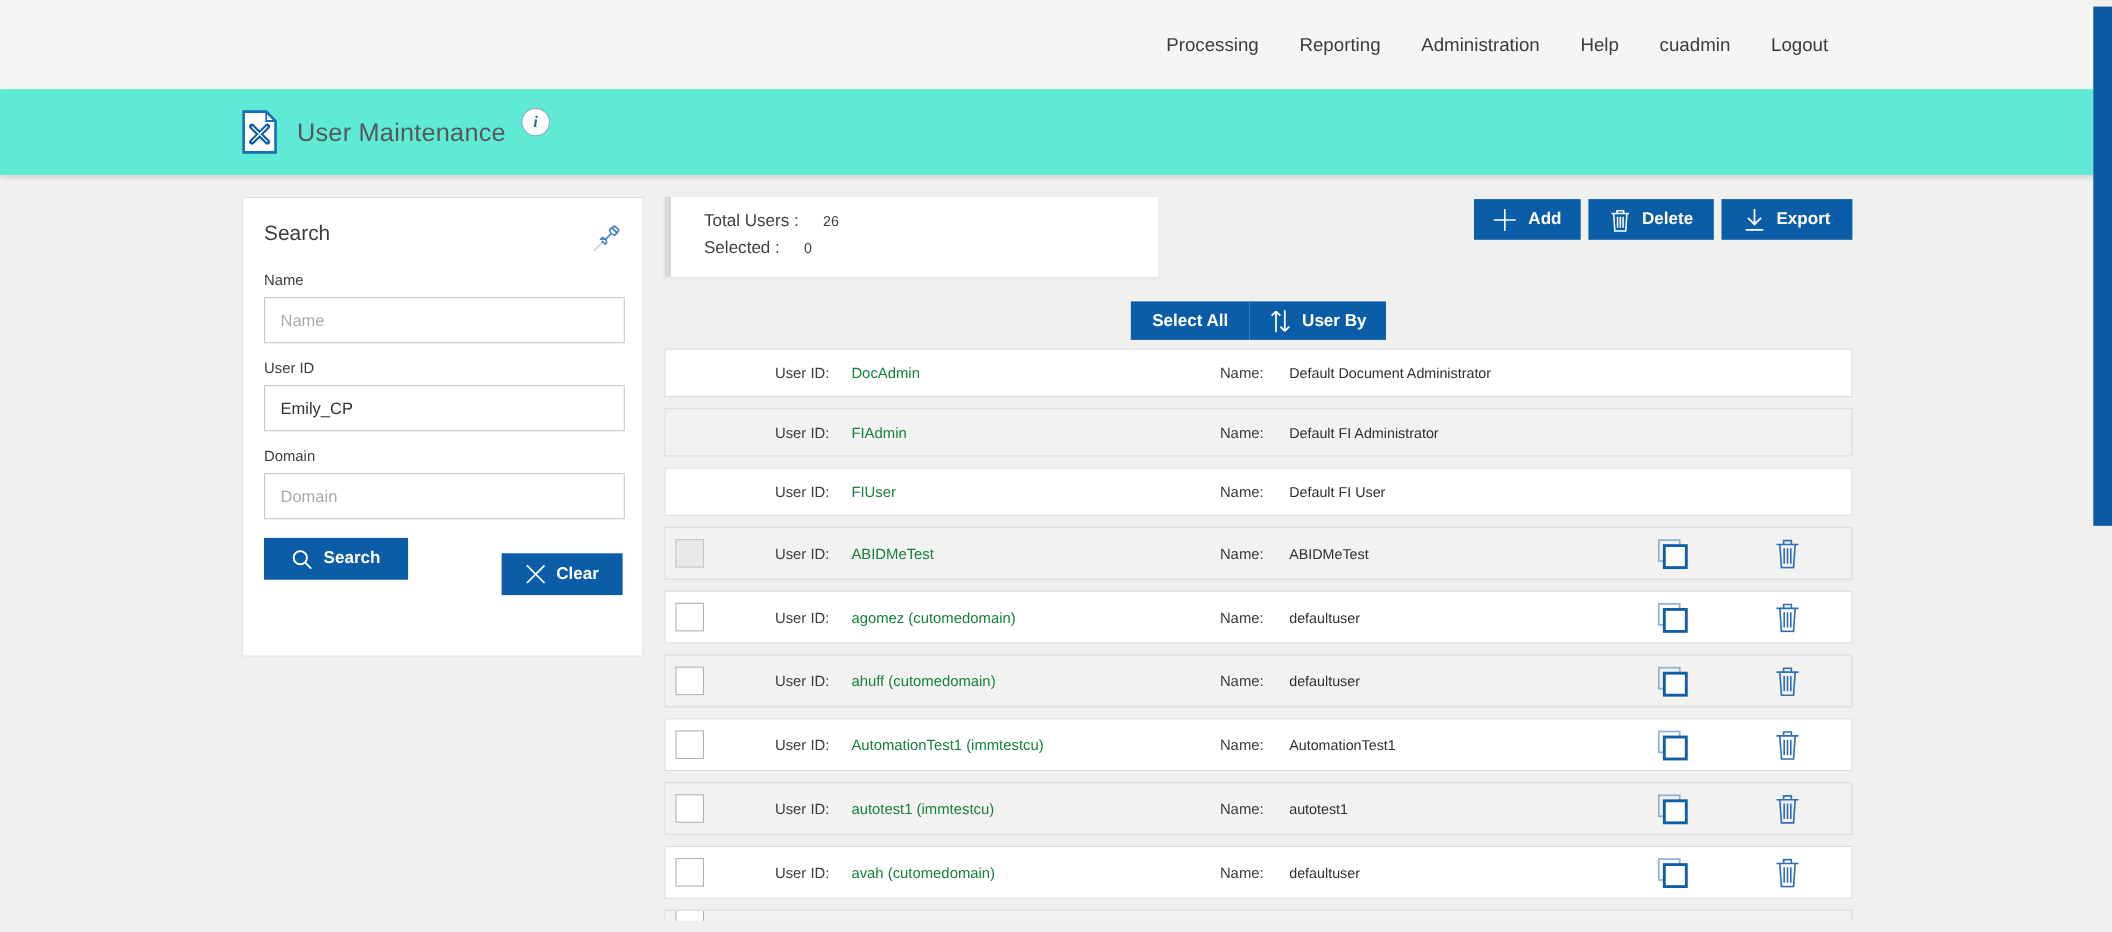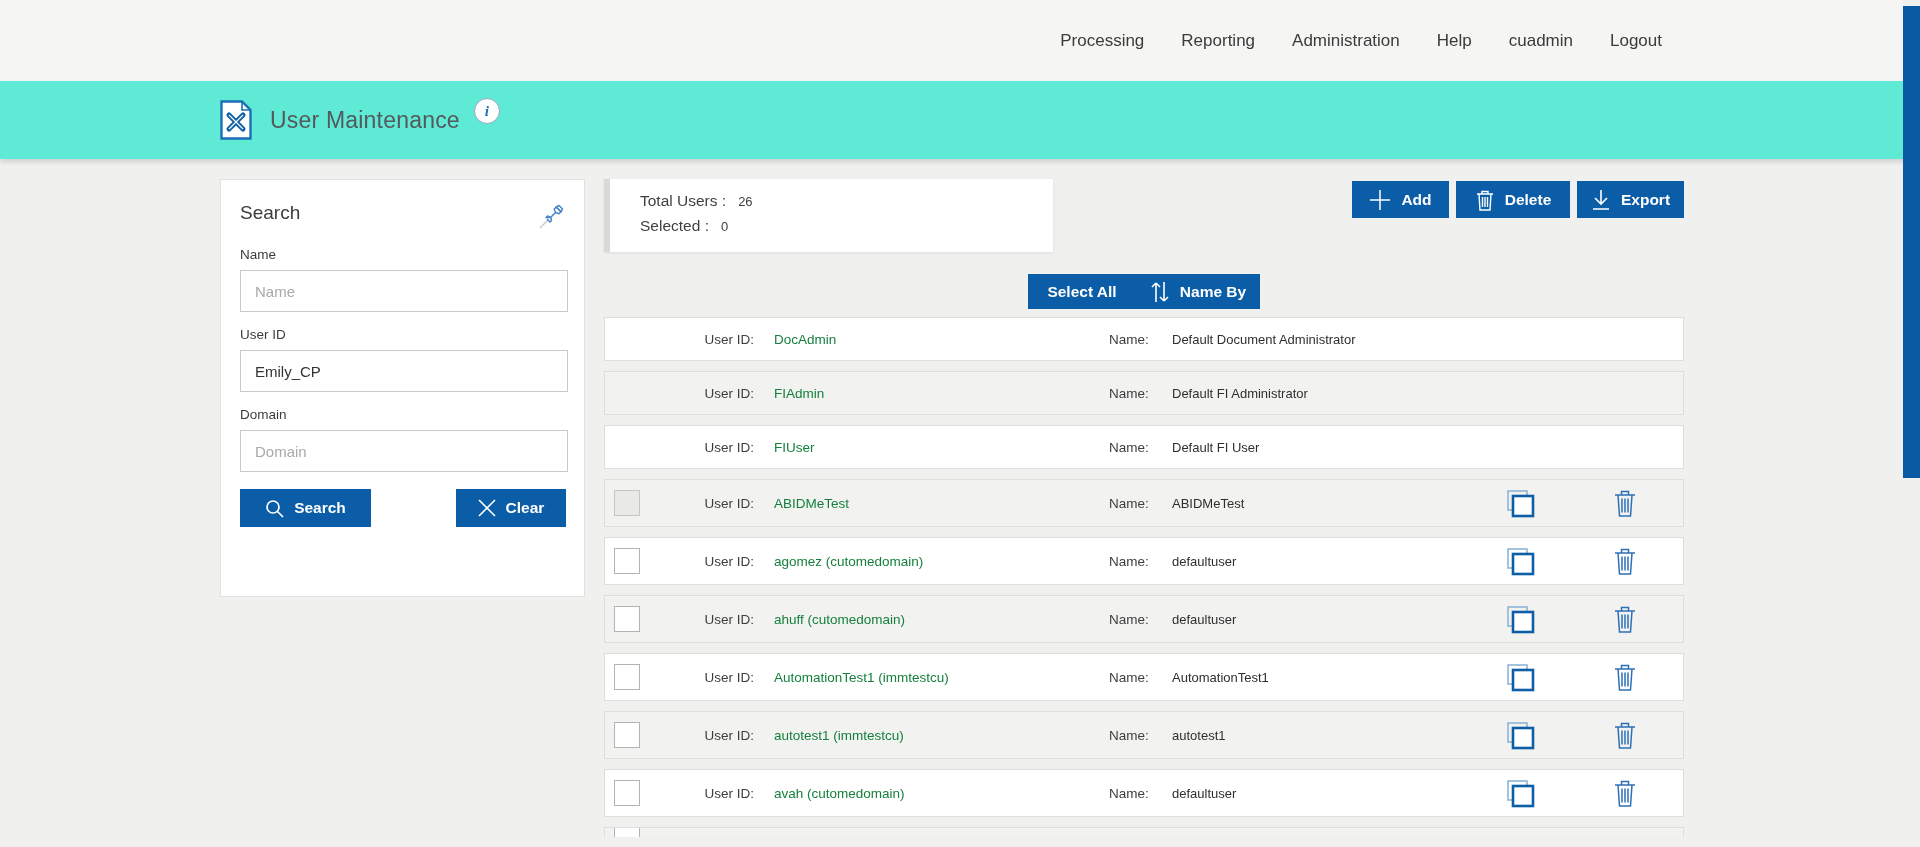--- a/index.html
+++ b/index.html
@@ -44,33 +44,33 @@
     padding:0 14px; font-size:15px; color:#333; font-family:"Liberation Sans", sans-serif; outline:none; }
   .field input::placeholder { color:#a9a9a7; }
   .search-btn-row { margin-top:17px; display:flex; justify-content:space-between; }
 
   
   .btn { background:#0b5da7; color:#fff; border:none; display:inline-flex;
     align-items:center; justify-content:center; gap:10px; font-weight:bold;
     font-size:15.5px; font-family:"Liberation Sans", sans-serif; cursor:pointer; }
   .btn svg { flex:0 0 auto; }
   .btn-search { width:131px; height:38px; }
-  .btn-clear  { width:110px; height:38px; }
+  .btn-clear  { width:110px; height:38px;margin-top:14px; }
   .btn-add    { width:97px;  height:37px; }
   .btn-delete { width:114px; height:37px; }
-  .btn-export { width:107px; height:37px; }
+  .btn-export { width:119px; height:37px; }
   .btn-selectall { width:108px; height:35px; }
   .btn-sortby { width:124px; height:35px; }
 
   
   .main { position:absolute; left:604px; top:179px; width:1080px; }
   .summary-row { display:flex; justify-content:space-between; align-items:flex-start; }
   .summary-box { width:449px; height:73px; background:#fff; border-left:6px solid #d9d9d7;
     box-shadow:0 1px 3px rgba(0,0,0,0.08); padding:13px 0 0 30px; }
-  .summary-line { display:flex; align-items:baseline; gap:12px; margin-bottom:7px; }
+  .summary-line { display:flex; align-items:baseline; gap:22px; margin-bottom:7px; }
   .summary-label { font-size:15.5px; color:#3f3f3f; }
   .summary-value { font-size:13px; color:#3f3f3f; }
   .action-btns { display:flex; gap:7px; margin-top:2px;padding-left:46px; }
   .listbar { margin-top:22px; display:flex; justify-content:center; }
 
   
   .rows { margin-top:8px; }
   .row { display:flex; align-items:center; height:48px; background:#fff;
     border:1px solid #dddddb; margin-bottom:10px; }
   .row.small { height:44px; }
@@ -200,21 +200,21 @@
 
     <div class="listbar">
       <button class="btn btn-selectall">
         <span>Select All</span>
       </button>
       <button class="btn btn-sortby">
         <svg width="20" height="22" viewBox="0 0 20 22">
           <path d="M6 21 V2 M2 6 L6 2 M10 6 L6 2" stroke="#fff" stroke-width="1.6" fill="none"></path>
           <path d="M14 1 V20 M10 16 L14 20 M18 16 L14 20" stroke="#fff" stroke-width="1.6" fill="none"></path>
         </svg>
-        <span>Name By</span>
+        <span>User By</span>
       </button>
     </div>
 
     <div class="rows">
 
         <div class="row small">
           <div class="cell-check">
             <div class="checkbox" style="visibility: hidden;"></div>
           </div>
           <span class="uid-label">User ID:</span>

